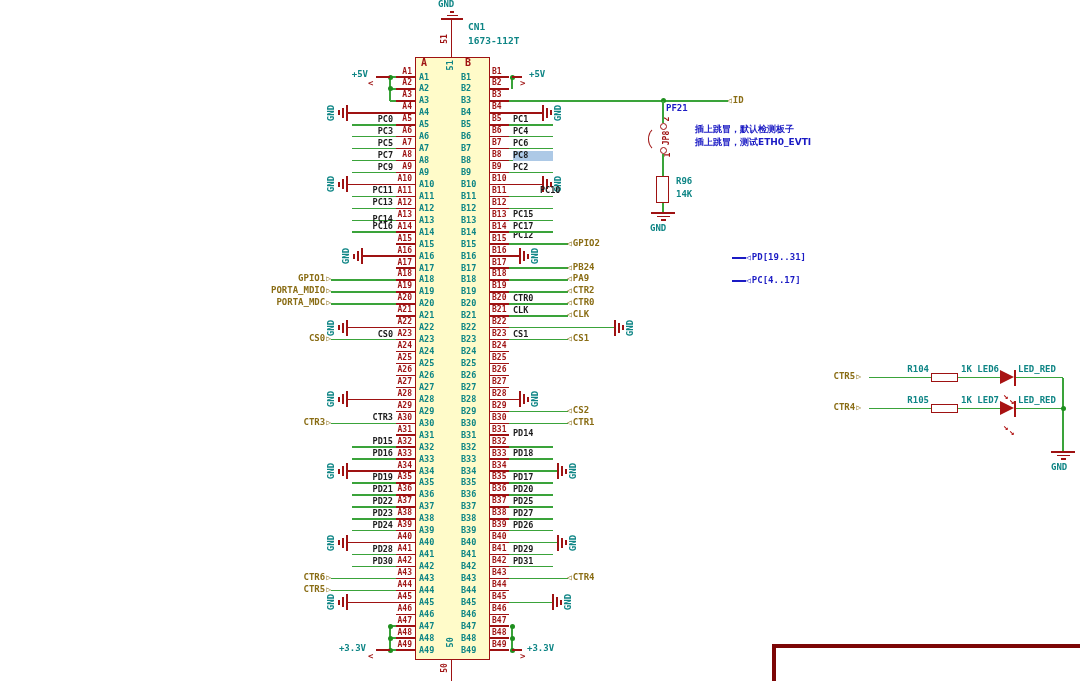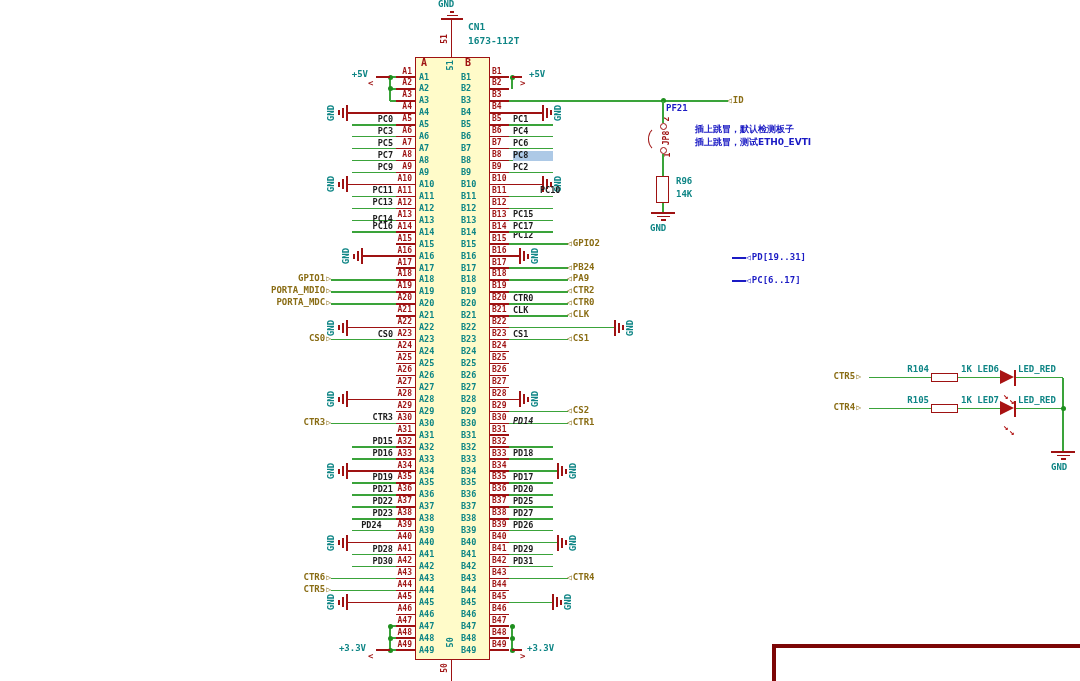--- a/index.html
+++ b/index.html
@@ -73,21 +73,21 @@
 
   <div class="rect" style="left:656px;top:176px;width:13px;height:27px;"></div>
   <div class="t ref" style="left:676px;top:177px;font-size:9px;">R96</div>
   <div class="t ref" style="left:676px;top:190px;font-size:9px;">14K</div>
   <div class="t pw" style="left:650px;top:224px;">GND</div>
 
   <div class="t note" style="left:695px;top:125px;">插上跳冒，默认检测板子</div>
   <div class="t note" style="left:695px;top:138px;">插上跳冒，测试ETH0_EVTI</div>
 
   <div class="t bl gl-r" style="left:746px;top:253px;color:var(--blue);">PD[19..31]</div>
-  <div class="t bl gl-r" style="left:746px;top:276px;color:var(--blue);">PC[6..17]</div>
+  <div class="t bl gl-r" style="left:746px;top:276px;color:var(--blue);">PC[4..17]</div>
 
   <div class="t gl gl-l ar" style="left:810px;top:372px;width:51px;">CTR5</div>
   <div class="t gl gl-l ar" style="left:810px;top:403px;width:51px;">CTR4</div>
   <div class="rect" style="left:931px;top:373px;width:27px;height:9px;"></div>
   <div class="rect" style="left:931px;top:404px;width:27px;height:9px;"></div>
   <div class="t ref ar" style="left:895px;top:365px;width:34px;font-size:9px;">R104</div>
   <div class="t ref ar" style="left:895px;top:396px;width:34px;font-size:9px;">R105</div>
   <div class="t ref" style="left:961px;top:365px;font-size:9px;">1K</div>
   <div class="t ref" style="left:961px;top:396px;font-size:9px;">1K</div>
   <div class="tri" style="left:1000px;top:370px;"></div>
@@ -412,21 +412,21 @@
       <div class="t nm" style="position: absolute; left: 461px; top: 430.7px; width: 26px; height: 10px;">B31</div>
       <div style="position: absolute; left: 396px; top: 446.39px; width: 19px; height: 1.5px; background: var(--red);"></div>
       <div class="t num ar" style="position: absolute; left: 388px; top: 437.64px; width: 24px; height: 10px;">A32</div>
       <div class="t nm" style="position: absolute; left: 419px; top: 442.64px; width: 26px; height: 10px;">A32</div>
       <div style="position: absolute; left: 352px; top: 446.39px; width: 44px; height: 1.5px; background: var(--green);"></div>
       <div class="t net ar" style="position: absolute; left: 350px; top: 437.14px; width: 43px; height: 10px;">PD15</div>
       <div style="position: absolute; left: 490px; top: 446.39px; width: 19px; height: 1.5px; background: var(--red);"></div>
       <div class="t num" style="position: absolute; left: 492px; top: 437.64px; width: 24px; height: 10px;">B32</div>
       <div class="t nm" style="position: absolute; left: 461px; top: 442.64px; width: 26px; height: 10px;">B32</div>
       <div style="position: absolute; left: 509px; top: 446.39px; width: 44px; height: 1.5px; background: var(--green);"></div>
-      <div class="t net" style="position: absolute; left: 513px; top: 417px; width: 40px; height: 10px; font-style: italic;">PD14</div>
+      <div class="t net" style="position: absolute; left: 513px; top: 429px; width: 40px; height: 10px;">PD14</div>
       <div style="position: absolute; left: 396px; top: 458.33px; width: 19px; height: 1.5px; background: var(--red);"></div>
       <div class="t num ar" style="position: absolute; left: 388px; top: 449.58px; width: 24px; height: 10px;">A33</div>
       <div class="t nm" style="position: absolute; left: 419px; top: 454.58px; width: 26px; height: 10px;">A33</div>
       <div style="position: absolute; left: 352px; top: 458.33px; width: 44px; height: 1.5px; background: var(--green);"></div>
       <div class="t net ar" style="position: absolute; left: 350px; top: 449.08px; width: 43px; height: 10px;">PD16</div>
       <div style="position: absolute; left: 490px; top: 458.33px; width: 19px; height: 1.5px; background: var(--red);"></div>
       <div class="t num" style="position: absolute; left: 492px; top: 449.58px; width: 24px; height: 10px;">B33</div>
       <div class="t nm" style="position: absolute; left: 461px; top: 454.58px; width: 26px; height: 10px;">B33</div>
       <div style="position: absolute; left: 509px; top: 458.33px; width: 44px; height: 1.5px; background: var(--green);"></div>
       <div class="t net" style="position: absolute; left: 513px; top: 449.08px; width: 40px; height: 10px;">PD18</div>
@@ -483,21 +483,21 @@
       <div class="t net ar" style="position: absolute; left: 350px; top: 508.78px; width: 43px; height: 10px;">PD23</div>
       <div style="position: absolute; left: 490px; top: 518.03px; width: 19px; height: 1.5px; background: var(--red);"></div>
       <div class="t num" style="position: absolute; left: 492px; top: 509.28px; width: 24px; height: 10px;">B38</div>
       <div class="t nm" style="position: absolute; left: 461px; top: 514.28px; width: 26px; height: 10px;">B38</div>
       <div style="position: absolute; left: 509px; top: 518.03px; width: 44px; height: 1.5px; background: var(--green);"></div>
       <div class="t net" style="position: absolute; left: 513px; top: 508.78px; width: 40px; height: 10px;">PD27</div>
       <div style="position: absolute; left: 396px; top: 529.97px; width: 19px; height: 1.5px; background: var(--red);"></div>
       <div class="t num ar" style="position: absolute; left: 388px; top: 521.22px; width: 24px; height: 10px;">A39</div>
       <div class="t nm" style="position: absolute; left: 419px; top: 526.22px; width: 26px; height: 10px;">A39</div>
       <div style="position: absolute; left: 352px; top: 529.97px; width: 44px; height: 1.5px; background: var(--green);"></div>
-      <div class="t net ar" style="position: absolute; left: 350px; top: 520.72px; width: 43px; height: 25px; text-align: center;">PD24</div>
+      <div class="t net ar" style="position: absolute; left: 350px; top: 520.72px; width: 43px; height: 25px;">PD24</div>
       <div style="position: absolute; left: 490px; top: 529.97px; width: 19px; height: 1.5px; background: var(--red);"></div>
       <div class="t num" style="position: absolute; left: 492px; top: 521.22px; width: 24px; height: 10px;">B39</div>
       <div class="t nm" style="position: absolute; left: 461px; top: 526.22px; width: 26px; height: 10px;">B39</div>
       <div style="position: absolute; left: 509px; top: 529.97px; width: 44px; height: 1.5px; background: var(--green);"></div>
       <div class="t net" style="position: absolute; left: 513px; top: 520.72px; width: 40px; height: 10px;">PD26</div>
       <div style="position: absolute; left: 396px; top: 541.91px; width: 19px; height: 1.5px; background: var(--red);"></div>
       <div class="t num ar" style="position: absolute; left: 388px; top: 533.16px; width: 24px; height: 10px;">A40</div>
       <div class="t nm" style="position: absolute; left: 419px; top: 538.16px; width: 26px; height: 10px;">A40</div>
       <div style="position: absolute; left: 347px; top: 541.91px; width: 49px; height: 1.5px; background: var(--red);"></div>
       <div style="position: absolute; left: 346.25px; top: 534.66px; width: 1.5px; height: 16px; background: var(--red);"></div>

